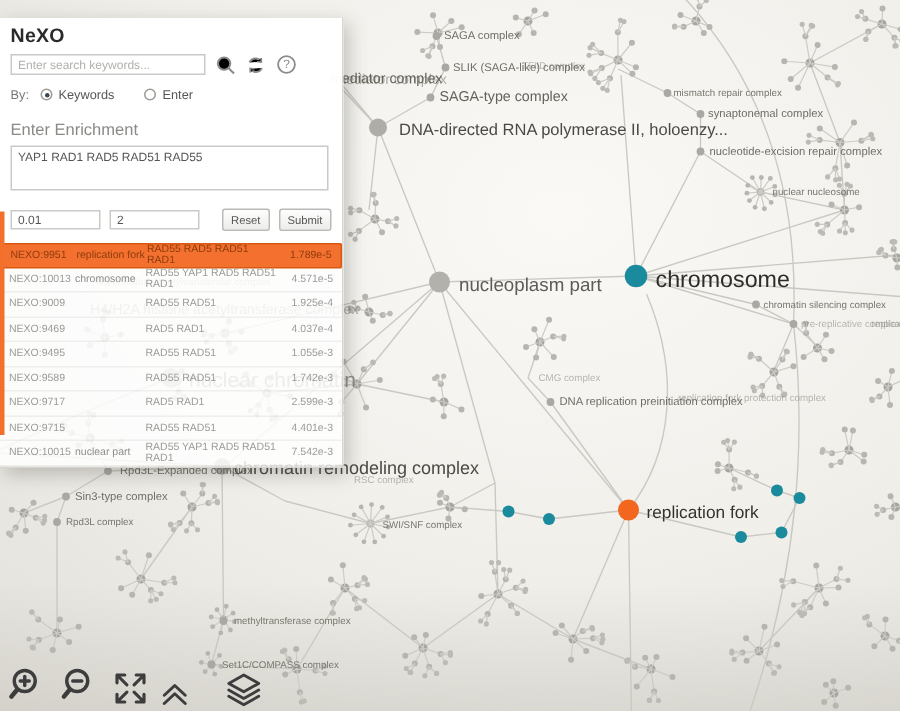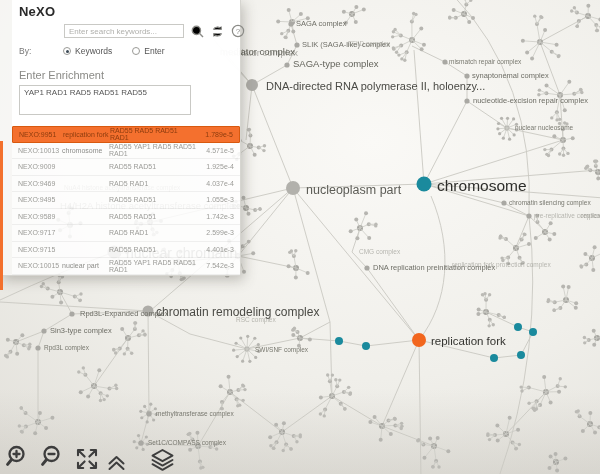--- a/index.html
+++ b/index.html
@@ -12,42 +12,41 @@
   }
   #net{position:absolute;left:0;top:0;}
   #net text{font-family:"Liberation Sans",sans-serif;}
   #net text.xs{font-size:6.5px;fill:#78786f;}
   #net text.s{font-size:7.5px;fill:#6e6e66;}
   #net text.m{font-size:9.5px;fill:#64645c;}
   #net text.faded{opacity:.5;}
 
   
   #panel{
-    position:absolute;left:0;top:0;width:228px;z-index:2;
+    position:absolute;left:0;top:12px;width:228px;z-index:2;
     border-right:1px solid #d6d5d0;border-bottom:1px solid #d6d5d0;
     box-shadow:3px 4px 12px rgba(70,65,55,.30);
     background:rgba(255,255,255,.55);
-    padding-left:12px;
   }
   .panel-top{background:rgba(255,255,255,.93);padding:3px 7px 7px;}
   .title{font-size:13px;font-weight:bold;color:#2a2a2a;letter-spacing:.2px;margin:1px 0 5px;}
   .search-row{display:flex;align-items:center;gap:7px;}
-  .search-input{box-sizing:border-box;width:146px;height:14px;border:1px solid #c9c9c5;
-    font-family:"Liberation Sans",sans-serif;font-size:8px;color:#666;padding:0 4px;background:#fff;outline:none;margin-left:45px;}
+  .search-input{box-sizing:border-box;width:130px;height:14px;border:1px solid #c9c9c5;
+    font-family:"Liberation Sans",sans-serif;font-size:8px;color:#666;padding:0 4px;background:#fff;outline:none;}
   .search-input::placeholder{color:#b0b0ac;}
   .icon-btn{display:inline-flex;align-items:center;justify-content:center;cursor:pointer;}
   .radio-row{display:flex;align-items:center;font-size:8.5px;color:#555;margin:8px 0 2px;}
-  .by{width:44px;color:#777;}
+  .by{width:20px;color:#777;}
   .radio{position:relative;display:inline-block;width:8px;height:8px;border:1px solid #9a9a96;
     border-radius:50%;background:#fff;margin-right:4px;box-sizing:border-box;}
   .radio.sel::after{content:"";position:absolute;left:1.5px;top:1.5px;width:3px;height:3px;
     border-radius:50%;background:#3c4a56;}
   .rlabel{margin-right:20px;}
   .section-h{font-size:11px;color:#8a8a86;margin:13px 0 4px;}
-  .query-box{box-sizing:border-box;width:172px;height:30px;border:1px solid #c9c9c5;resize:none;
+  .query-box{box-sizing:border-box;width:212px;height:30px;border:1px solid #c9c9c5;resize:none;
     font-family:"Liberation Sans",sans-serif;font-size:8px;color:#555;padding:2px 4px;outline:none;background:#fff;}
   .param-row{display:flex;align-items:center;gap:6px;margin:7px 0 1px;}
   .param-input{box-sizing:border-box;width:60px;height:13px;border:1px solid #c9c9c5;
     font-family:"Liberation Sans",sans-serif;font-size:8px;color:#555;padding:0 4px;outline:none;}
   .btn{font-family:"Liberation Sans",sans-serif;font-size:7.5px;color:#555;height:15px;
     background:linear-gradient(#fefefe,#ececea);border:1px solid #b9b9b5;border-radius:2px;
     padding:0 5px;cursor:pointer;}
   .btn:first-of-type{margin-left:auto;}
   
   #results{background:rgba(255,255,255,.64);}
@@ -1240,20 +1239,26 @@
         <span class="by">By:</span>
         <span class="radio sel"></span>
         <span class="rlabel">Keywords</span>
         <span class="radio"></span>
         <span class="rlabel">Enter</span>
       </div>
 
       <div class="section-h">Enter Enrichment</div>
       <textarea class="query-box" style="">YAP1 RAD1 RAD5 RAD51 RAD55</textarea>
 
+      <div class="param-row">
+        <input class="param-input" value="0.01" style="">
+        <input class="param-input" value="2" style="">
+        <button class="btn">Reset</button>
+        <button class="btn">Submit</button>
+      </div>
     </div>
 
     <div id="results">
         <div class="row sel">
           <span class="c-id">NEXO:9951</span>
           <span class="c-name">replication fork</span>
           <span class="c-genes">RAD55 RAD5 RAD51 RAD1</span>
           <span class="c-p">1.789e-5</span>
         </div>
         <div class="row">

